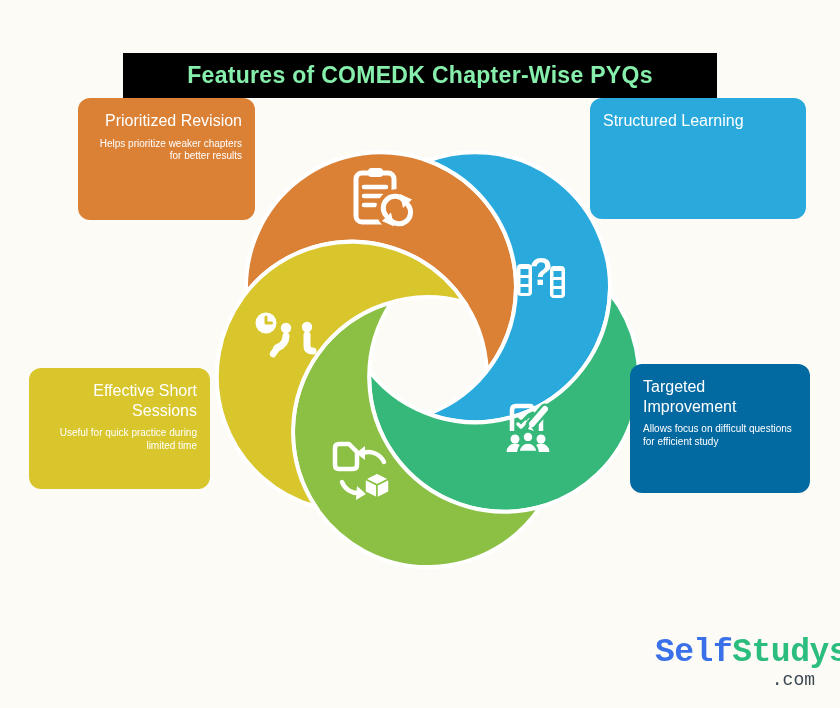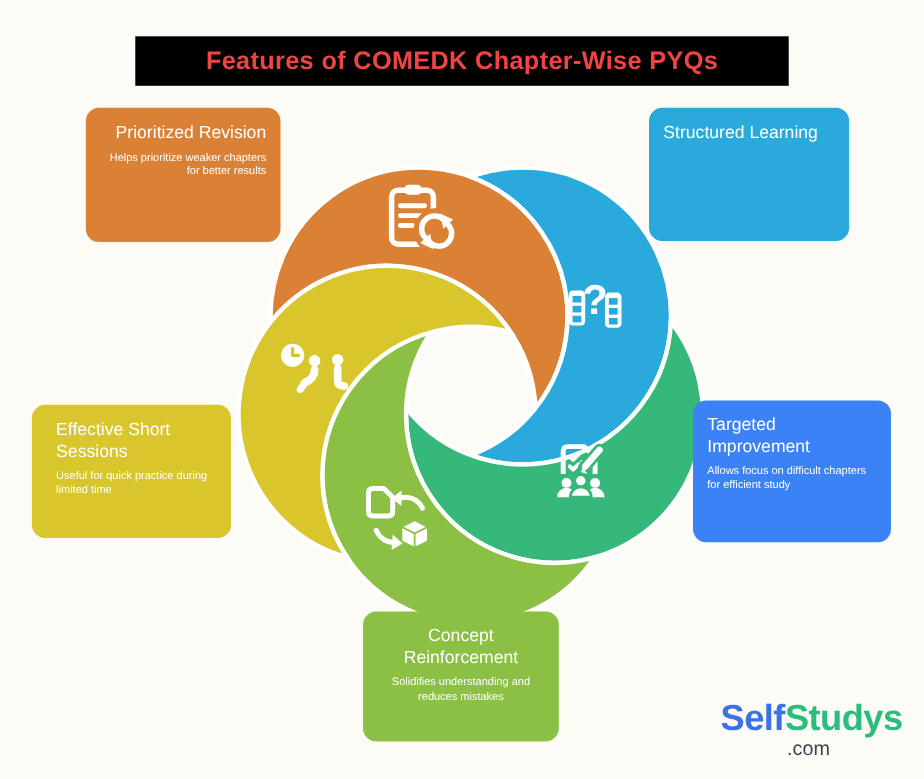--- a/index.html
+++ b/index.html
@@ -18,36 +18,36 @@
   svg text{font-family:"Liberation Sans",sans-serif;}
 
   
   .card{
     position:absolute;box-sizing:border-box;border-radius:12px;color:#fff;
     padding:13px 13px 12px 13px;
   }
   .card h3{margin:0 0 7px 0;font-size:16px;line-height:1.22;font-weight:normal;}
   .card p{margin:0;font-size:10px;line-height:1.28;}
   .card-0{left:78px; top:98px; width:177px;height:122px;text-align:right;}
-  .card-1{left:590px;top:98px; width:182px;height:121px;text-align:left;}
-  .card-2{left:29px; top:368px;width:181px;height:121px;padding-left:22px;}
+  .card-1{left:590px;top:98px; width:216px;height:121px;text-align:left;}
+  .card-2{left:29px; top:368px;width:181px;height:121px;text-align:right;padding-left:22px;}
   .card-3{left:630px;top:364px;width:180px;height:129px;text-align:left;}
   .card-4{left:330px;top:556px;width:178px;height:118px;text-align:center;}
 
   
-  .logo{position:absolute;left:655px;top:636px;width:162px;text-align:center;line-height:1;}
+  .logo{position:absolute;left:655px;top:636px;width:162px;text-align:right;line-height:1;font-family:Liberation Mono, monospace;}
   .logo-main{font-size:33px;font-weight:bold;letter-spacing:-0.5px;white-space:nowrap;}
   .logo-com{font-size:18px;margin-top:2px;padding-right:2px;}
 </style>
 </head>
 <body>
 
 <div id="stage" style="background: rgb(252, 251, 246);">
 
-  <div class="title-bar" style="background: rgb(0, 0, 0); color: #ef4444;">Features of COMEDK Chapter-Wise PYQs</div>
+  <div class="title-bar" style="background: rgb(0, 0, 0); color: #86efac; margin-top: 20px;">Features of COMEDK Chapter-Wise PYQs</div>
 
   <svg class="pinwheel" viewBox="0 0 840 708">
     <g id="petals">
         <path d="M 486.8 371.1 A 135 135 0 1 0 246.1 292.9 A 135 135 0 0 1 486.8 371.1 Z" fill="#DB8136" stroke="#FFFFFF" stroke-width="4"></path>
         <path d="M 428.0 413.8 A 135 135 0 1 0 428.0 160.7 A 135 135 0 0 1 428.0 413.8 Z" fill="#29A9DC" stroke="#FFFFFF" stroke-width="4"></path>
         <path d="M 369.2 371.1 A 135 135 0 1 0 609.9 292.9 A 135 135 0 0 1 369.2 371.1 Z" fill="#35B87A" stroke="#FFFFFF" stroke-width="4"></path>
         <path d="M 391.7 302.0 A 135 135 0 1 0 540.4 506.7 A 135 135 0 0 1 391.7 302.0 Z" fill="#8BC044" stroke="#FFFFFF" stroke-width="4"></path>
         <path d="M 464.3 302.0 A 135 135 0 1 0 315.6 506.7 A 135 135 0 0 1 464.3 302.0 Z" fill="#D9C62C" stroke="#FFFFFF" stroke-width="4"></path>
       </g>
 
@@ -115,27 +115,23 @@
     <h3>Prioritized Revision</h3>
     <p>Helps prioritize weaker chapters for better results</p>
   </div>
   <div class="card card-1" style="background: rgb(41, 169, 220);">
     <h3>Structured Learning</h3>
   </div>
   <div class="card card-2" style="background: rgb(217, 198, 44);">
     <h3>Effective Short Sessions</h3>
     <p>Useful for quick practice during limited time</p>
   </div>
-  <div class="card card-3" style="background: #3b82f6;">
+  <div class="card card-3" style="background: #0369a1;">
     <h3>Targeted Improvement</h3>
-    <p>Allows focus on difficult chapters for efficient study</p>
-  </div>
-  <div class="card card-4" style="background: rgb(139, 192, 68);">
-    <h3>Concept Reinforcement</h3>
-    <p>Solidifies understanding and reduces mistakes</p>
+    <p>Allows focus on difficult questions for efficient study</p>
   </div>
 
   <div class="logo">
     <div class="logo-main"><span id="logo-p1" style="color: rgb(58, 113, 232);">Self</span><span id="logo-p2" style="color: rgb(42, 189, 126);">Studys</span></div>
     <div class="logo-com" id="logo-com" style="color: rgb(58, 71, 80);">.com</div>
   </div>
 
 </div>
 
 </body></html>

